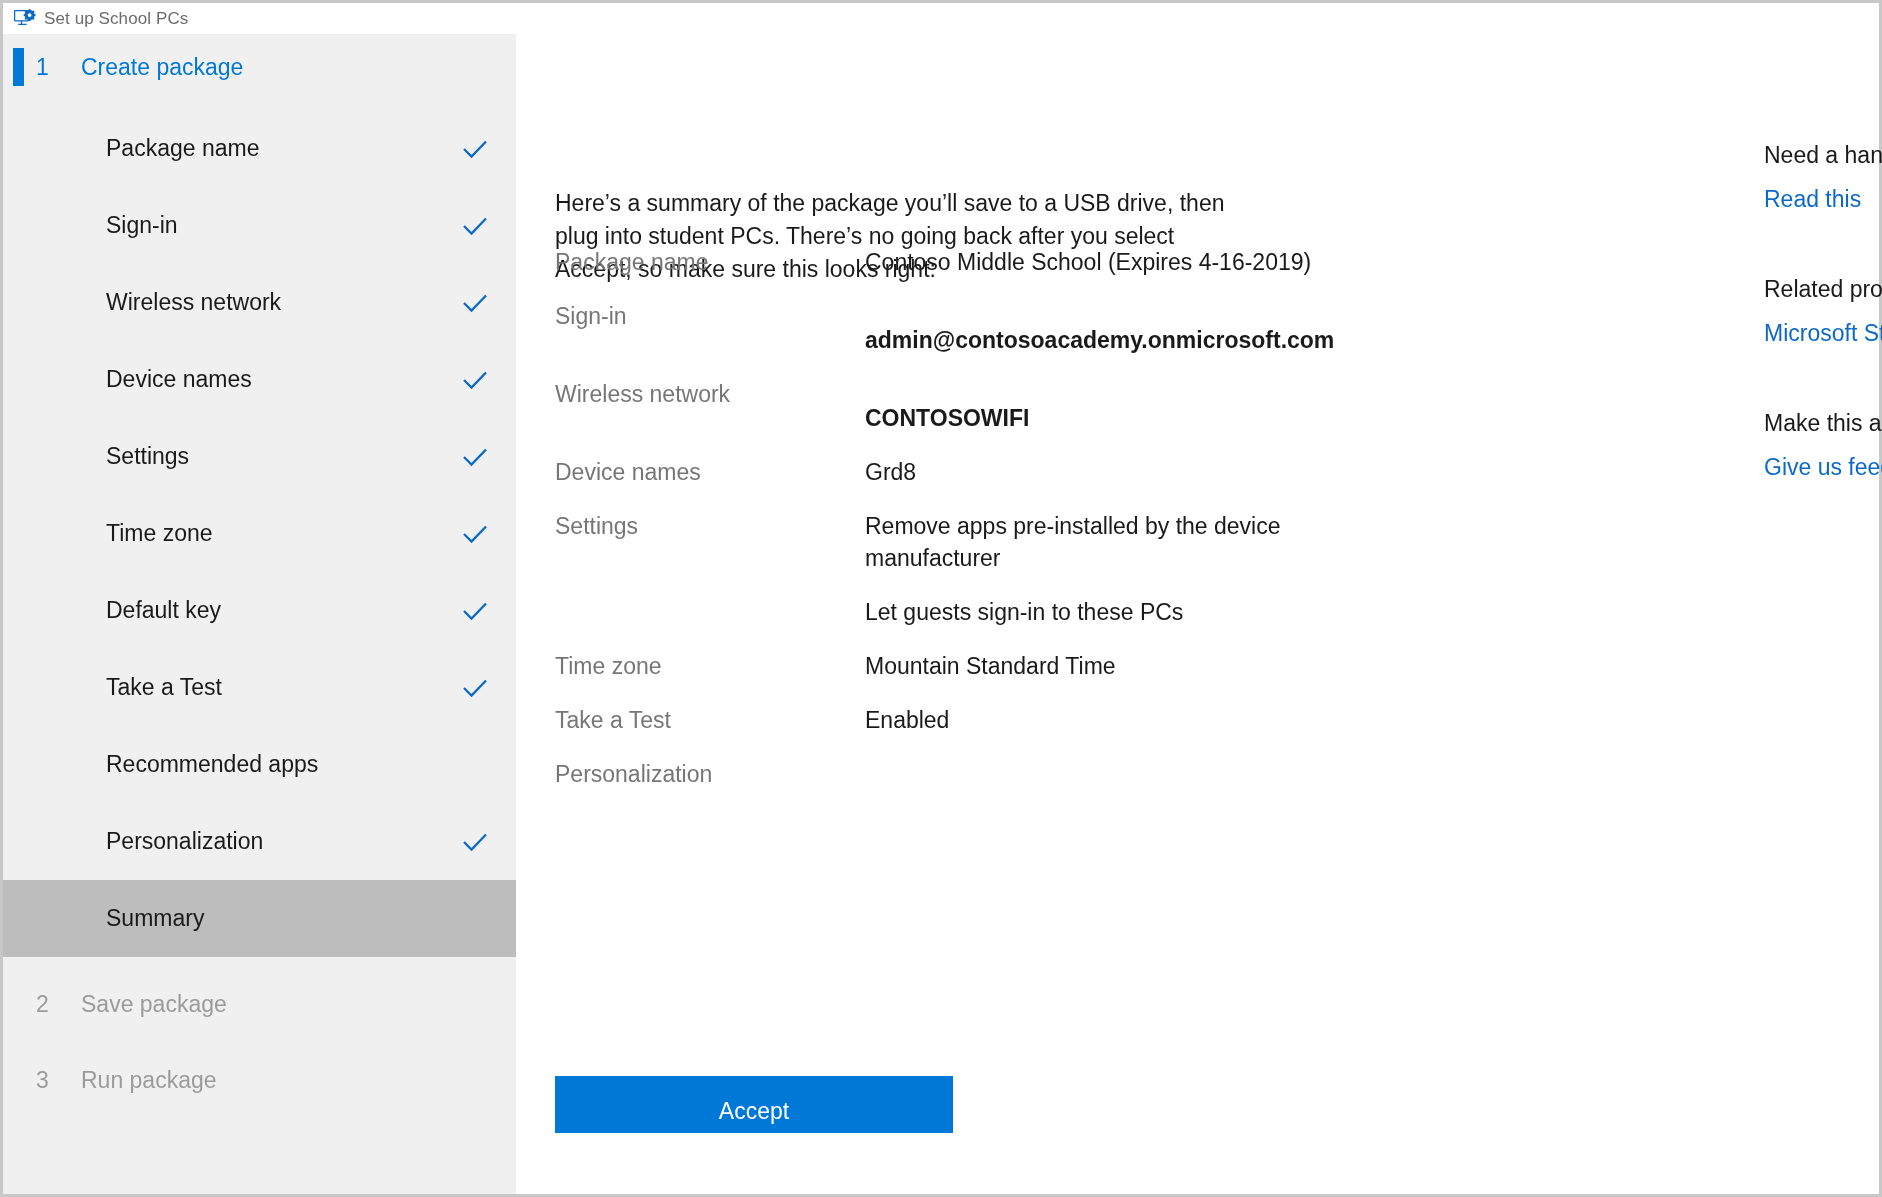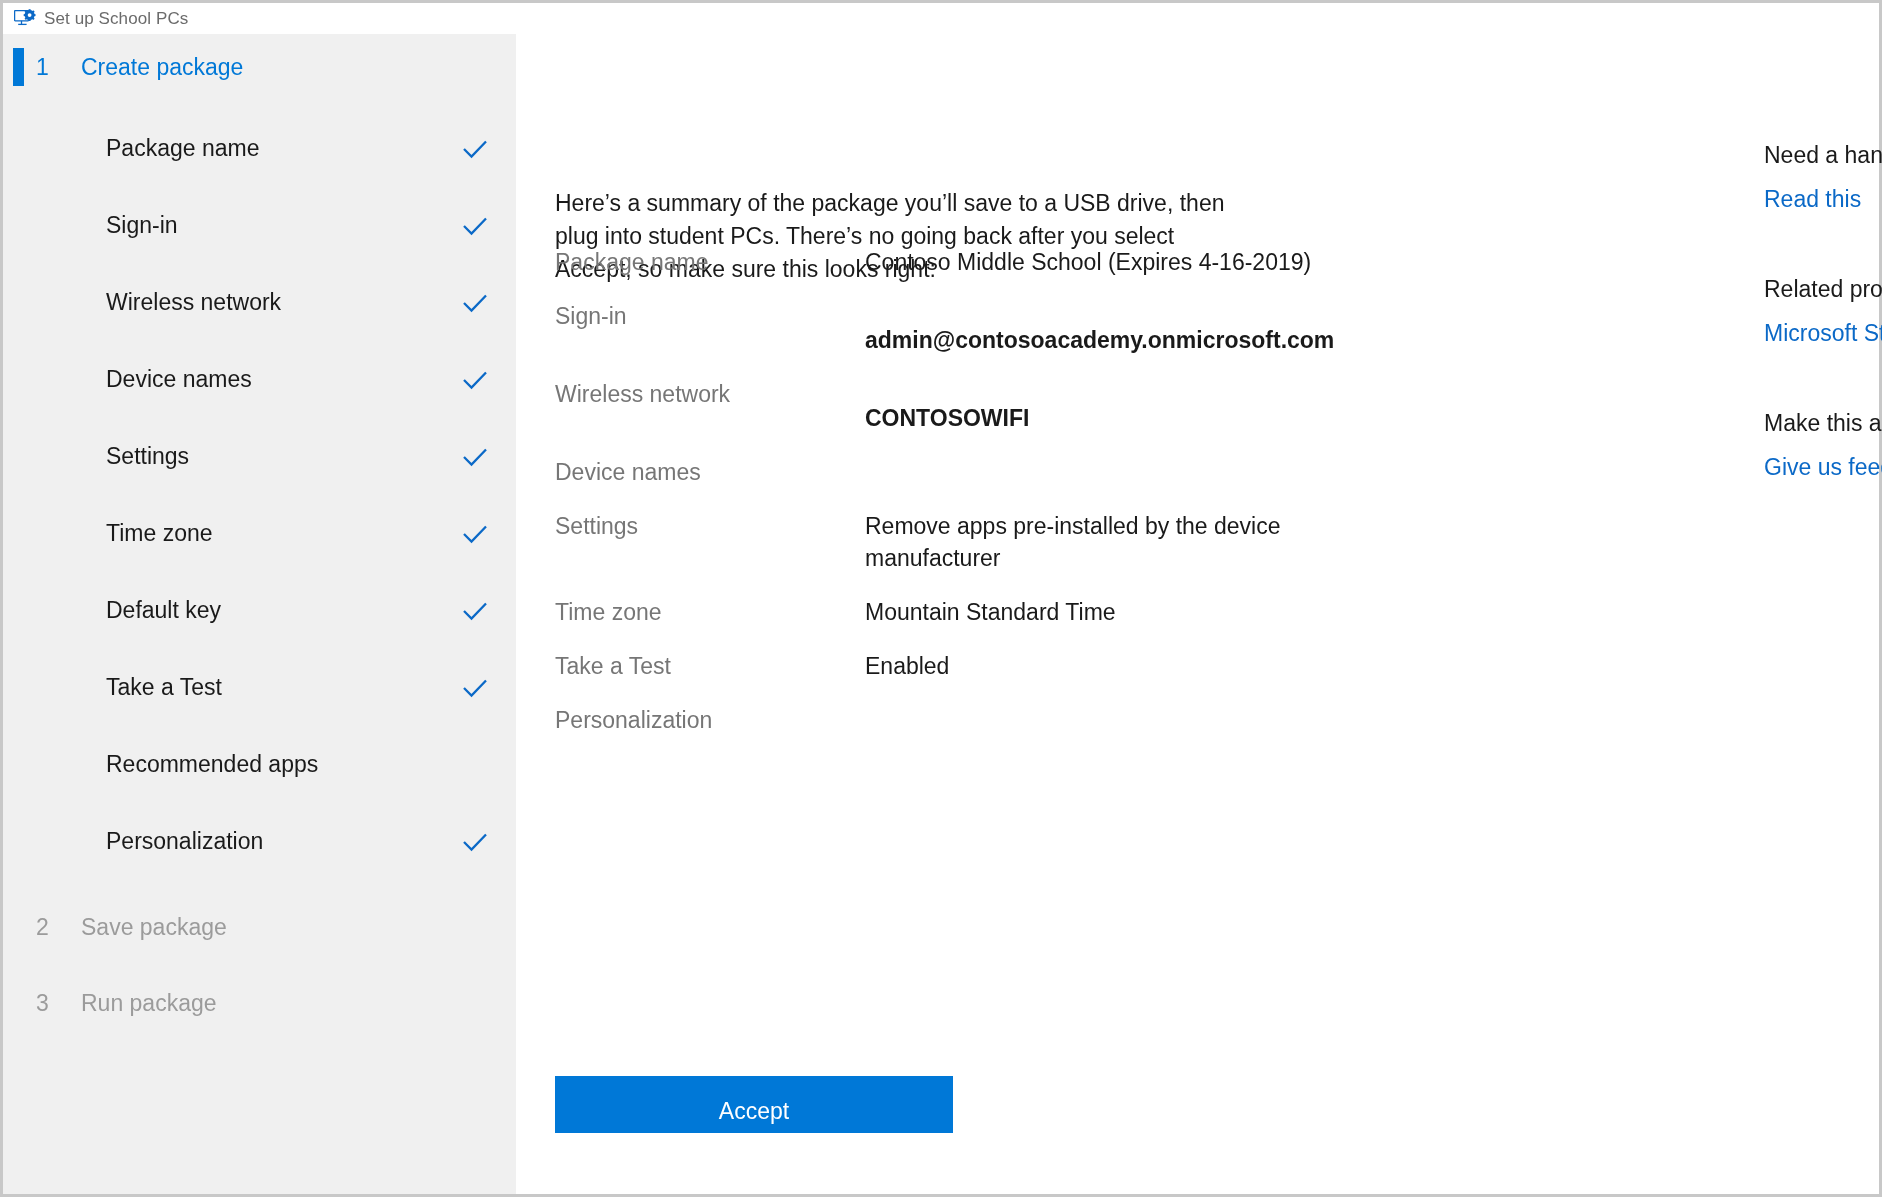--- a/index.html
+++ b/index.html
@@ -317,20 +317,23 @@
         <span class="sub-label">Recommended apps</span>
       </div>
 
       <div class="sub-item">
         <span class="sub-label">Personalization</span>
         <svg class="check" viewBox="0 0 28 28">
             <path d="M3 14 L10.5 21.5 L25 6.5" fill="none" stroke="#0b69c7" stroke-width="2.3"></path>
           </svg>
       </div>
 
+      <div class="sub-item selected">
+        <span class="sub-label">Summary</span>
+      </div>
 
     </div>
 
     <div class="step-header inactive step2">
       <span class="step-num">2</span>
       <span class="step-label">Save package</span>
     </div>
 
     <div class="step-header inactive step3">
       <span class="step-num">3</span>
@@ -362,26 +365,30 @@
 
       <div class="sum-row bold">
         <div class="sum-label">Wireless network</div>
         <div class="sum-values">
           <div class="val-line">CONTOSOWIFI</div>
         </div>
       </div>
 
       <div class="sum-row">
         <div class="sum-label">Device names</div>
+        <div class="sum-values">
+          <div class="val-line">Grd8</div>
+        </div>
       </div>
 
       <div class="sum-row">
         <div class="sum-label">Settings</div>
         <div class="sum-values">
           <div class="val-line">Remove apps pre-installed by the device manufacturer</div>
+          <div class="val-line">Let guests sign-in to these PCs</div>
         </div>
       </div>
 
       <div class="sum-row">
         <div class="sum-label">Time zone</div>
         <div class="sum-values">
           <div class="val-line">Mountain Standard Time</div>
         </div>
       </div>
 

